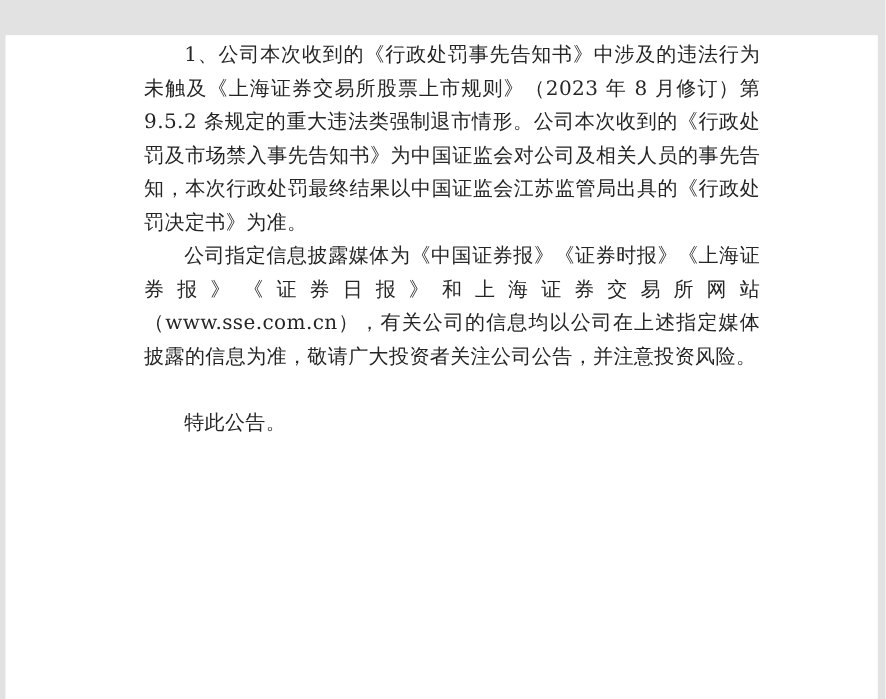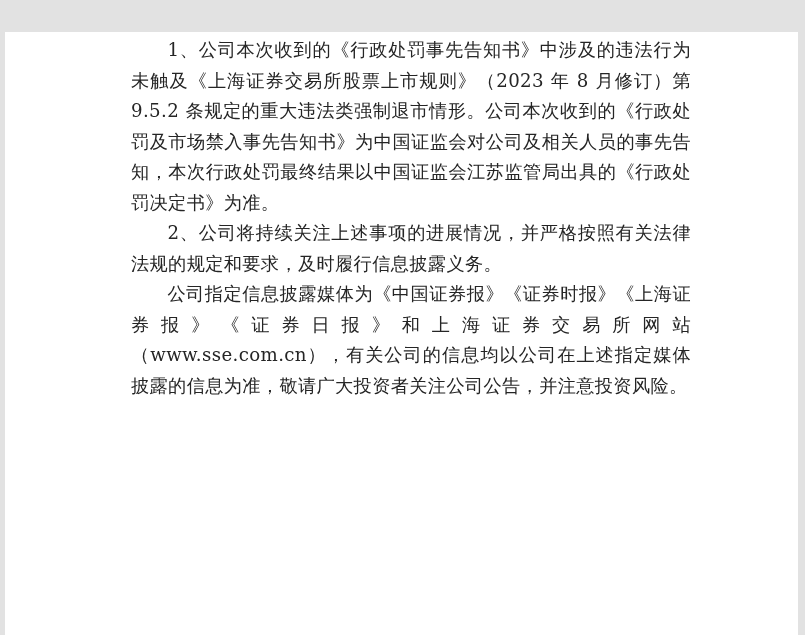--- a/index.html
+++ b/index.html
@@ -63,24 +63,24 @@
   }
 </style>
 </head>
 <body>
 
 <div class="page">
   <div class="content">
 
     <p class="body-par">1、公司本次收到的《行政处罚事先告知书》中涉及的违法行为未触及《上海证券交易所股票上市规则》（2023 年 8 月修订）第 9.5.2 条规定的重大违法类强制退市情形。公司本次收到的《行政处罚及市场禁入事先告知书》为中国证监会对公司及相关人员的事先告知，本次行政处罚最终结果以中国证监会江苏监管局出具的《行政处罚决定书》为准。</p>
 
-    <p class="body-par">2、公司将持续关注上述事项的进展情况，并严格按照有关法律法规的规定和要求，及时履行信息披露义务。</p>
 
 
     <p class="body-par">公司指定信息披露媒体为《中国证券报》《证券时报》《上海证券报》《证券日报》和上海证券交易所网站（www.sse.com.cn），有关公司的信息均以公司在上述指定媒体披露的信息为准，敬请广大投资者关注公司公告，并注意投资风险。</p>
 
     <div class="spacer-gap"></div>
 
+    <p class="closing">特此公告。</p>
 
     <div class="sign-gap"></div>
 
   </div>
 </div>
 
 </body></html>

